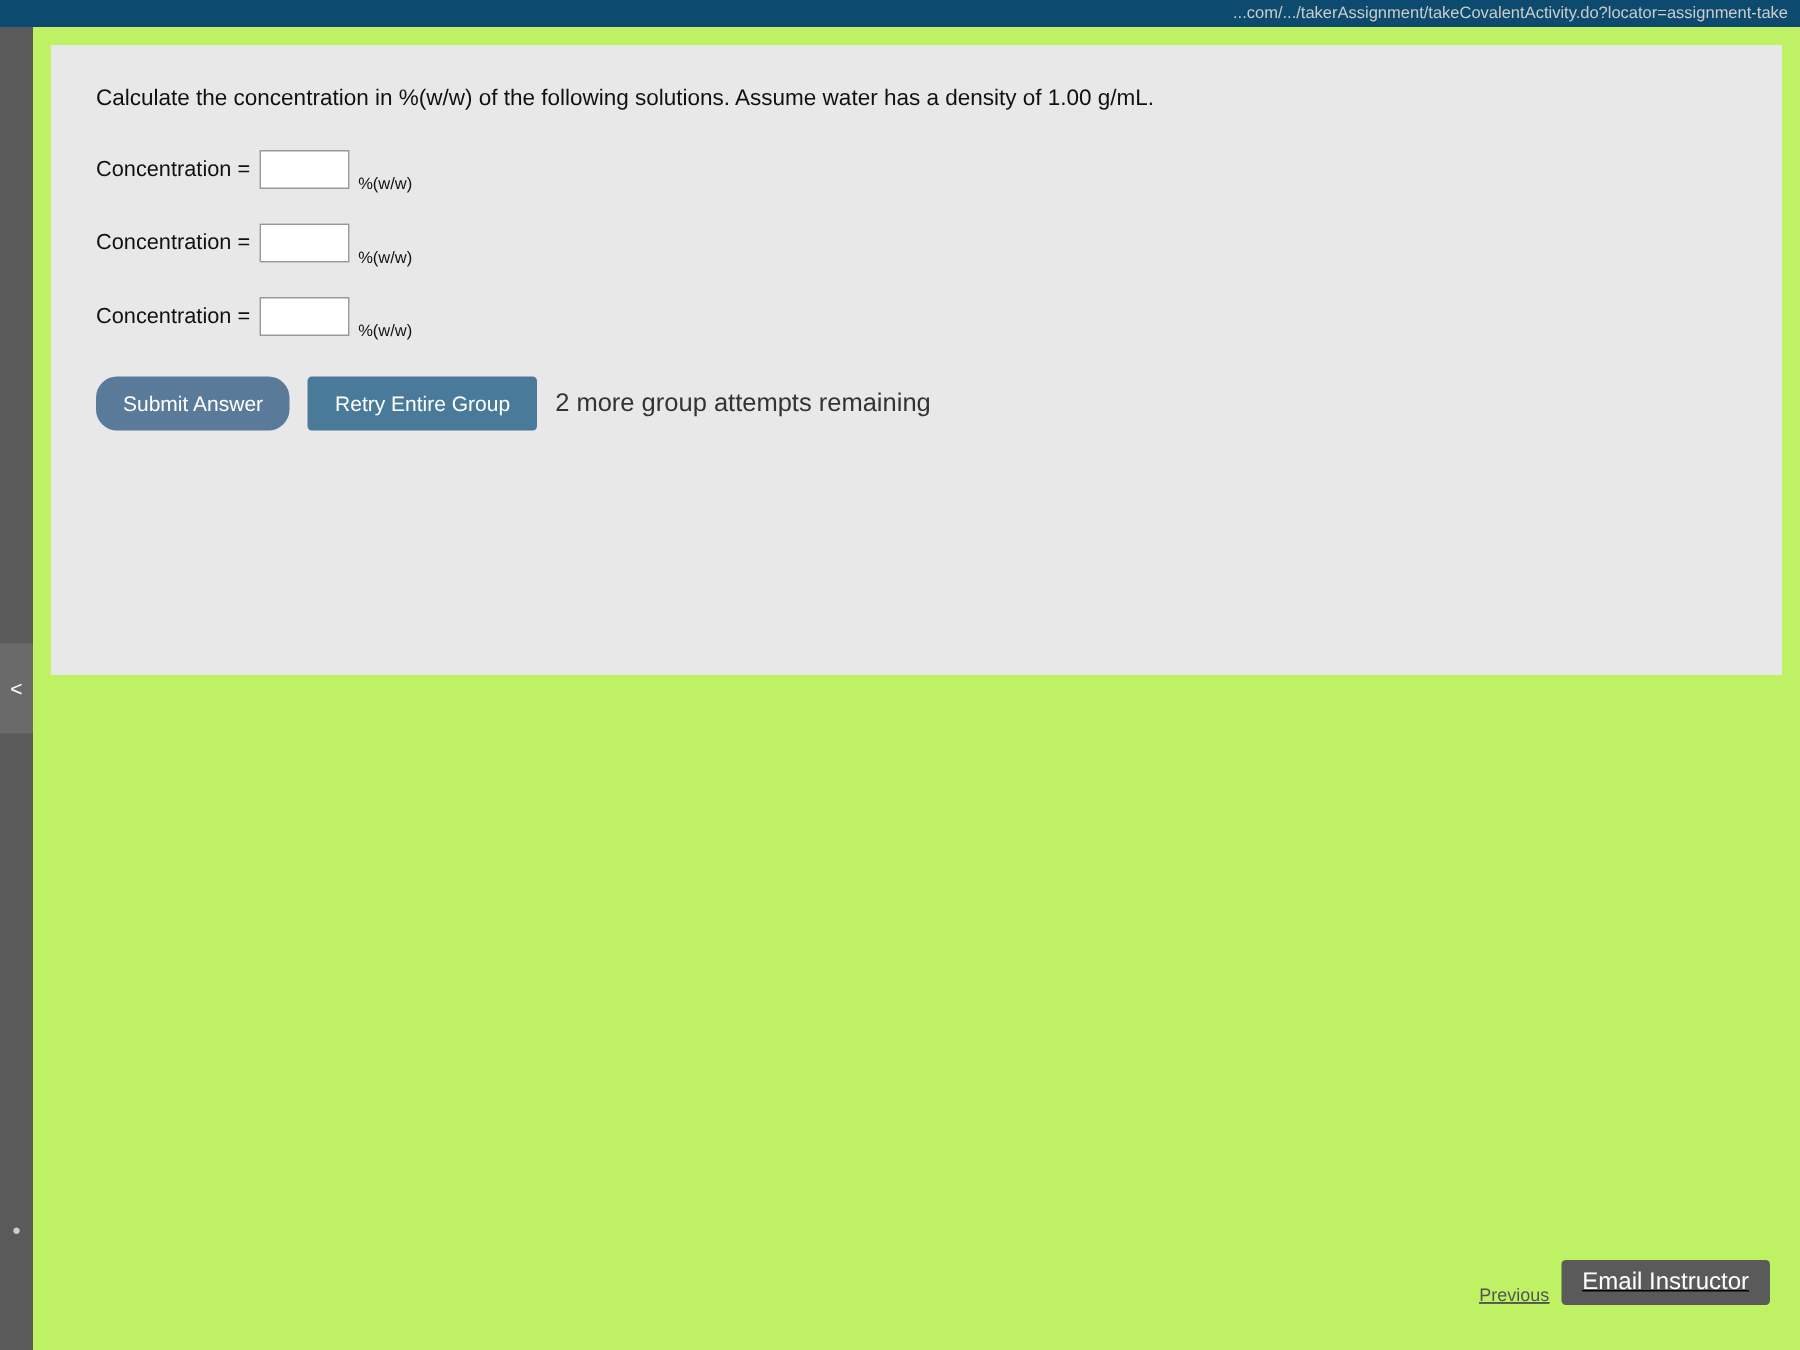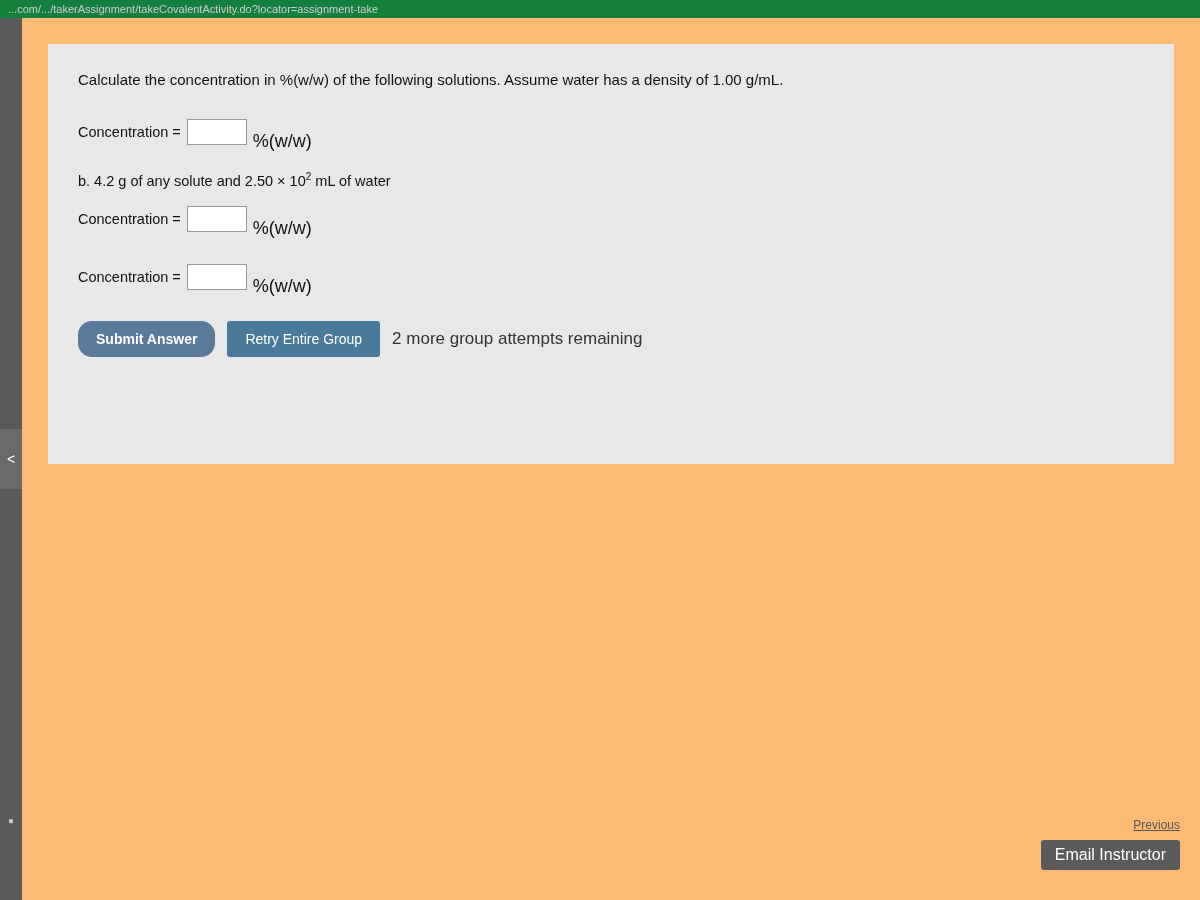--- a/index.html
+++ b/index.html
@@ -13,24 +13,25 @@
       height: 900px;
       background-color: #c8c8c8;
       font-family: Arial, sans-serif;
       overflow: hidden;
       position: relative;
     }
 
     .top-bar {
       width: 100%;
       height: 18px;
-      background-color: #15803d;
+      background-color: #0c4a6e;
       display: flex;
       align-items: center;
       padding: 0 8px;
+      justify-content: flex-end;
     }
 
     .top-bar-url {
       color: #ccc;
       font-size: 11px;
       white-space: nowrap;
       overflow: hidden;
     }
 
     .left-sidebar {
@@ -60,22 +61,22 @@
       color: #fff;
       font-size: 14px;
     }
 
     .main-content {
       position: absolute;
       left: 22px;
       top: 18px;
       right: 0;
       bottom: 0;
-      background-color: #fdba74;
-      padding: 16px;
+      background-color: #bef264;
+      padding: 2px;
     }
 
     .content-area {
       background-color: #e8e8e8;
       margin: 10px 10px 0 10px;
       padding: 25px 30px 30px 30px;
       min-height: 420px;
     }
 
     .question-title {
@@ -108,41 +109,40 @@
     .answer-input {
       width: 60px;
       height: 26px;
       border: 1px solid #999;
       background-color: #fff;
       padding: 2px 4px;
       font-size: 13px;
     }
 
     .unit-label {
-      font-size: 18px;
+      font-size: 11px;
       color: #111;
       margin-top: 19px;
     }
 
     .button-row {
       display: flex;
       align-items: center;
       gap: 12px;
       margin-top: 24px;
     }
 
     .btn-submit {
       background-color: #5a7a9a;
       color: #fff;
       border: none;
       padding: 10px 18px;
       font-size: 14px;
       cursor: pointer;
       border-radius: 14px;
-      font-weight: bold;
     }
 
     .btn-retry {
       background-color: #4a7a9a;
       color: #fff;
       border: none;
       padding: 10px 18px;
       font-size: 14px;
       cursor: pointer;
       border-radius: 3px;
@@ -156,23 +156,24 @@
     sup {
       font-size: 10px;
       vertical-align: super;
     }
 
     .bottom-right-links {
       position: absolute;
       bottom: 30px;
       right: 20px;
       display: flex;
-      flex-direction: column;
+      flex-direction: row;
       align-items: flex-end;
       gap: 8px;
+      text-decoration: underline;
     }
 
     .previous-link {
       font-size: 12px;
       color: #555;
       cursor: pointer;
       text-decoration: underline;
     }
 
     .email-instructor-btn {
@@ -224,23 +225,20 @@
 
     <div class="sub-question">
       <div class="concentration-row">
         <span>Concentration =</span>
         <input type="text" class="answer-input" style="">
         <span class="unit-label">%(w/w)</span>
       </div>
     </div>
 
     <div class="sub-question">
-      <div class="sub-question-text">
-        <span>b. 4.2 g of any solute and 2.50 × 10<sup>2</sup> mL of water</span>
-      </div>
       <div class="concentration-row">
         <span>Concentration =</span>
         <input type="text" class="answer-input" style="">
         <span class="unit-label">%(w/w)</span>
       </div>
     </div>
 
     <div class="sub-question">
       <div class="concentration-row">
         <span>Concentration =</span>

